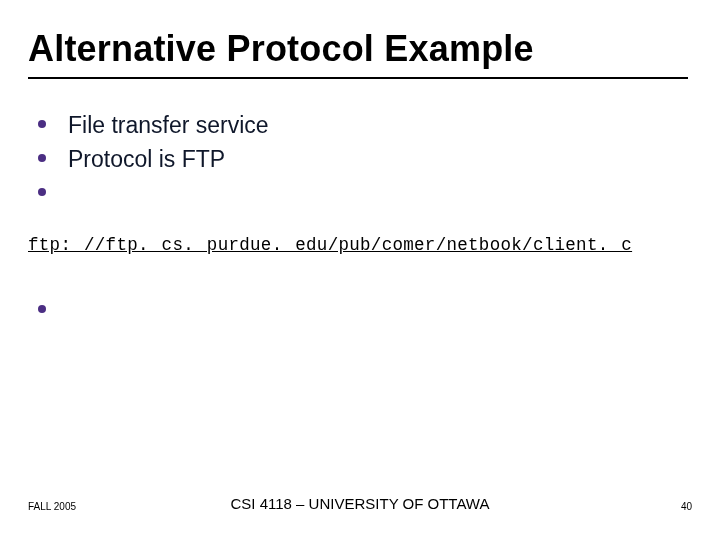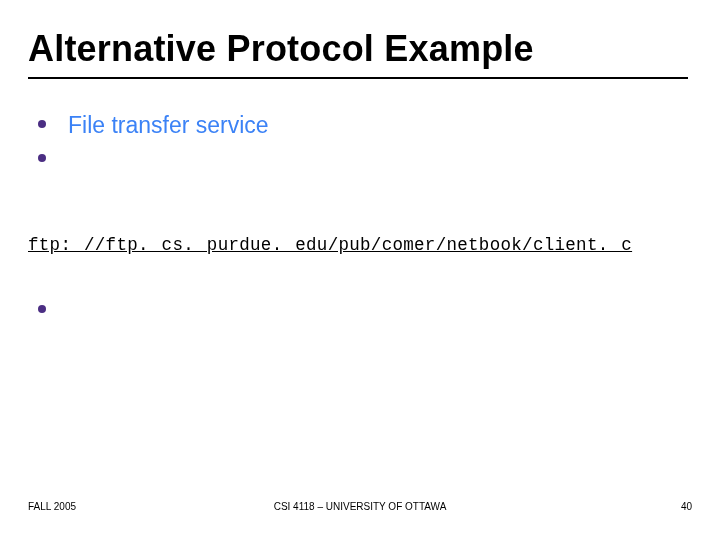--- a/index.html
+++ b/index.html
@@ -55,21 +55,21 @@
     height: 8px;
     border-radius: 50%;
     background: #4b2e83;
     margin-top: 10px;
     margin-right: 22px;
     flex: 0 0 auto;
   }
   .btext {
     font-size: 23px;
     line-height: 30px;
-    color: #3b82f6;
+    color: #0f172a;
   }
   .url {
     position: absolute;
     left: 28px;
     top: 235px;
     font-family: "Courier New", Courier, monospace;
     font-size: 17.5px;
     text-decoration: underline;
     letter-spacing: 0.3px;
     color: #000;
@@ -81,21 +81,21 @@
     bottom: 28px;
     font-size: 10px;
     color: #000;
     text-align: right;
   }
   .footer-center {
     position: absolute;
     left: 0;
     right: 0;
     bottom: 28px;
-    font-size: 10px;
+    font-size: 15px;
     color: #000;
     text-align: center;
   }
   .footer-right {
     position: absolute;
     right: 28px;
     bottom: 28px;
     font-size: 10px;
     color: #000;
   }
@@ -108,20 +108,24 @@
   <div class="title">Alternative Protocol Example</div>
   <div class="title-underline"></div>
 
   <div class="bullets1">
     <div class="bitem">
       <span class="dot"></span>
       <span class="btext">File transfer service</span>
     </div>
     <div class="bitem">
       <span class="dot"></span>
+      <span class="btext">Protocol is FTP</span>
+    </div>
+    <div class="bitem">
+      <span class="dot"></span>
     </div>
   </div>
 
   <div class="url">ftp: //ftp. cs. purdue. edu/pub/comer/netbook/client. c</div>
 
   <div class="bullets2">
     <div class="bitem">
       <span class="dot"></span>
     </div>
   </div>

